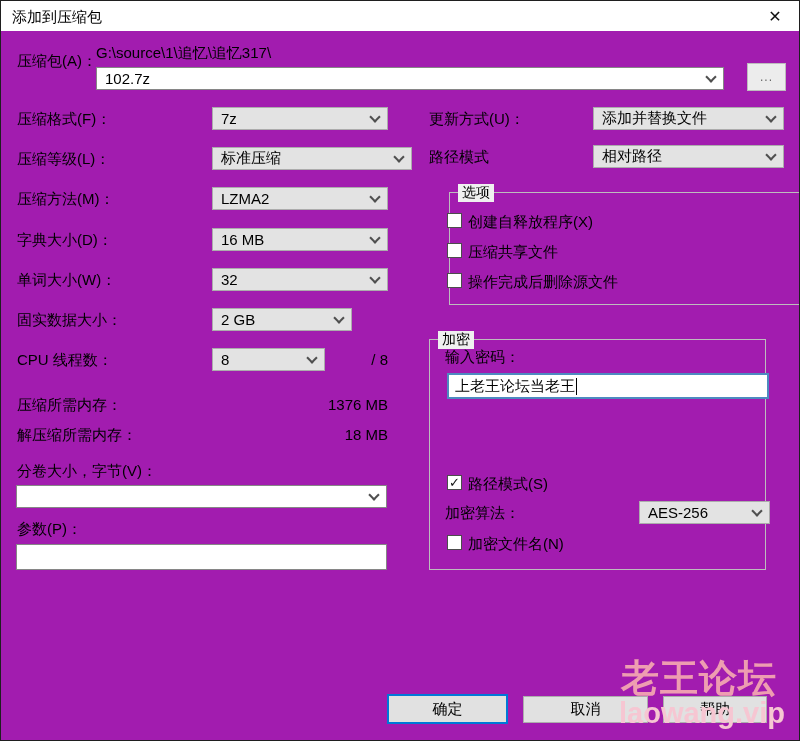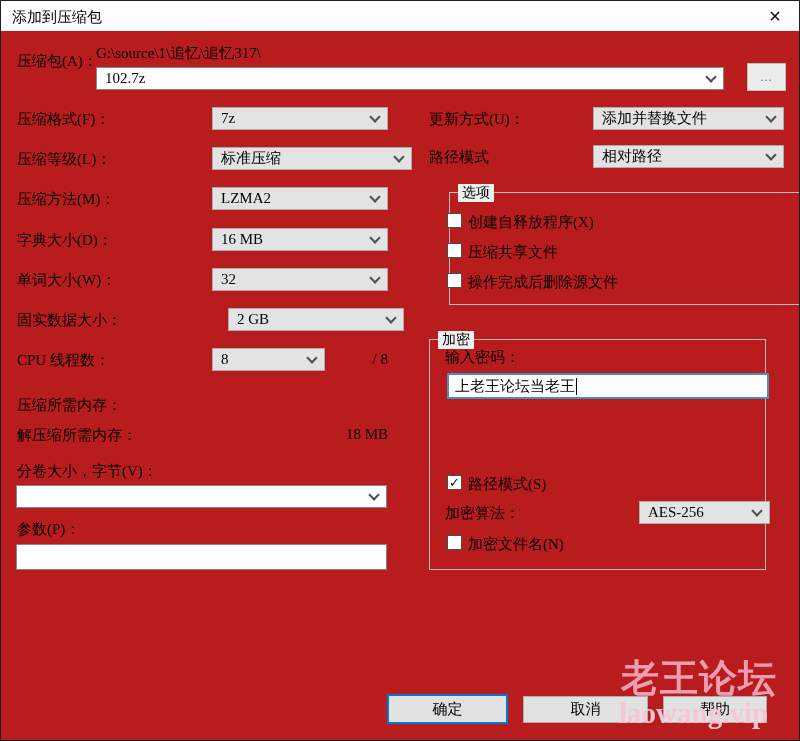--- a/index.html
+++ b/index.html
@@ -1,20 +1,20 @@
 <!DOCTYPE html>
 <html><head>
 <meta charset="utf-8">
 <style>
   * { margin:0; padding:0; box-sizing:border-box; }
   html,body { background:#d9d9d9; }
   .window {
     position:relative; width:800px; height:741px;
-    background:#b91c1c; border:1px solid #1f1f1f;
-    font-family:Liberation Serif, serif;
+    background:#a21caf; border:1px solid #1f1f1f;
+    font-family:Liberation Sans, sans-serif;
     color:#000; overflow:hidden;
   }
   .titlebar { position:absolute; left:0; top:0; width:100%; height:30px; background:#ffffff; }
   .title-text { position:absolute; left:11px; top:7px; font-size:15px; white-space:nowrap; }
   .close-btn { position:absolute; right:10px; top:4px; width:28px; height:23px;
     display:flex; align-items:center; justify-content:center; font-size:16px; color:#111; cursor:default; }
   .label { position:absolute; font-size:15px; white-space:nowrap; }
   .combo {
     position:absolute; height:23px; background:#e3e3e3; border:1px solid #acacac;
     display:flex; align-items:center; justify-content:space-between;
@@ -87,33 +87,34 @@
     <span class="chev"></span>
   </div>
 
   <div class="label" style="left:16px; top:270px;">单词大小(W)：</div>
   <div class="combo" style="left:211px; top:267px; width:176px;">
     <span class="val">32</span>
     <span class="chev"></span>
   </div>
 
   <div class="label" style="left:16px; top:310px;">固实数据大小：</div>
-  <div class="combo" style="left:227px; top:307px; width:176px;">
+  <div class="combo" style="left:211px; top:307px; width:140px;">
     <span class="val">2 GB</span>
     <span class="chev"></span>
   </div>
 
   <div class="label" style="left:16px; top:350px;">CPU 线程数：</div>
   <div class="combo" style="left:211px; top:347px; width:113px;">
     <span class="val">8</span>
     <span class="chev"></span>
   </div>
   <div class="value-right" style="left:300px; top:350px; width:87px;">/ 8</div>
 
   <div class="label" style="left:16px; top:395px;">压缩所需内存：</div>
+  <div class="value-right" style="left:211px; top:395px; width:176px;">1376 MB</div>
 
   <div class="label" style="left:16px; top:425px;">解压缩所需内存：</div>
   <div class="value-right" style="left:211px; top:425px; width:176px;">18 MB</div>
 
   <div class="label" style="left:16px; top:461px;">分卷大小，字节(V)：</div>
   <div class="combo white" style="left:15px; top:484px; width:371px;">
     <span class="val"></span>
     <span class="chev"></span>
   </div>
 

